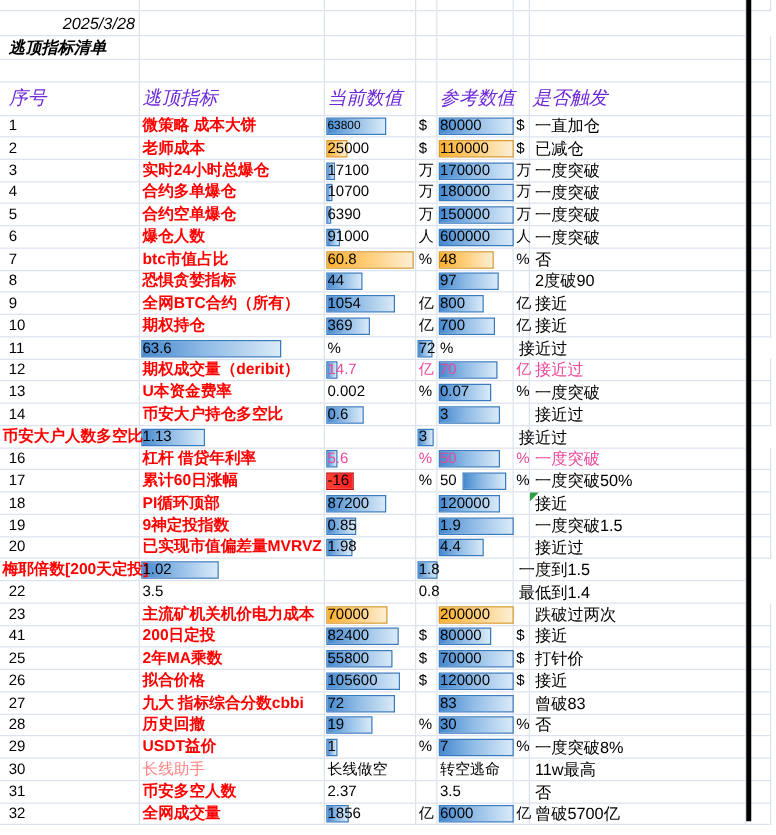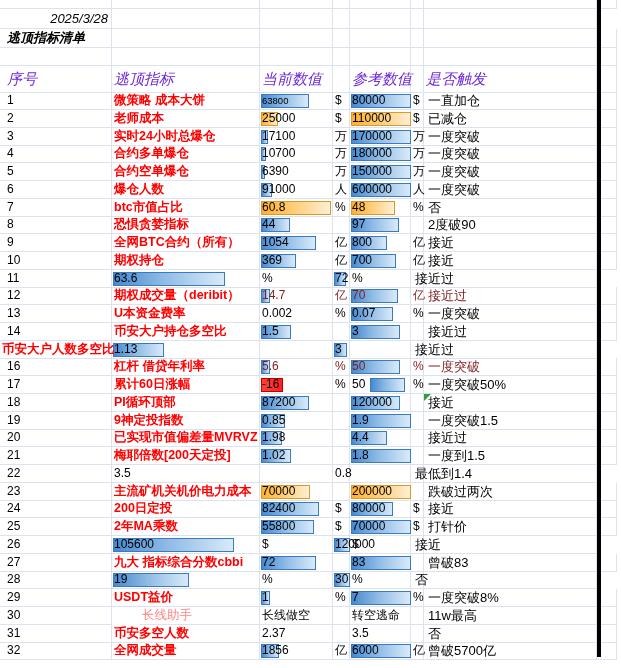--- a/index.html
+++ b/index.html
@@ -24,26 +24,26 @@
   .r-blank2{height:18px;}
   .r-heads{height:26px;line-height:26px;font-size:15px;color:#6d28d9;}
   .r-data{height:17.75px;line-height:17px;}
   .date-cell{text-align:right;padding-right:3px;}
   .note-cell{padding-left:2px;}
   .title-text{font-weight:bold;padding-left:7px;z-index:2;position:relative;}
   .head-label{padding-left:2px;}
   .head-idx{padding-left:7px;}
   .c-num{font-size:12px;color:#000;padding-left:7px;}
   .c-ind{font-size:12.5px;font-weight:bold;color:#ff0000;padding-left:2px;}
-  .c-ind.light{color:#ff8585;font-weight:normal;margin-left:28px;}
+  .c-ind.light{color:#ff8585;font-weight:normal;}
   .c-val{font-size:12px;color:#000;padding-left:2px;}
   .c-val.small{font-size:9.5px;}
   .c-unit{font-size:12px;color:#000;padding-left:2px;}
   .c-trig{font-size:13px;color:#000;padding-left:4px;}
-  .redtext .c-val,.redtext .c-unit,.redtext .c-trig{color:#7f1d1d;}
+  .redtext .c-val,.redtext .c-unit,.redtext .c-trig{color:#ec4899;}
   .vtext{position:relative;z-index:2;}
   .bar{position:absolute;left:1px;top:2px;height:12px;z-index:1;border:1px solid;}
   .b-blue{background:linear-gradient(90deg,#4689cf 0%,#8fbbe6 45%,#d9eaf8 100%);border-color:#3a7bbf;}
   .b-orange{background:linear-gradient(90deg,#ffb02e 0%,#ffd285 55%,#fcefd4 100%);border-color:#d9992b;}
   .b-red{background:linear-gradient(90deg,#ff4233 0%,#ff1f1f 100%);border-color:#c00000;}
   .marker{position:absolute;left:0;top:0;width:0;height:0;
     border-top:7px solid #2f9e41;border-right:7px solid transparent;z-index:3;}
   .vline{position:absolute;left:597px;top:0;width:4px;height:657px;background:#000;z-index:6;}
 </style>
 </head>
@@ -231,21 +231,21 @@
         <div class="cell c-val"><span class="vtext">0.002</span></div>
         <div class="cell c-unit"><span class="vtext">%</span></div>
         <div class="cell c-val"><div class="bar b-blue" style="left: 1px; width: calc(70% - 2px);"></div><span class="vtext">0.07</span></div>
         <div class="cell c-unit"><span class="vtext">%</span></div>
         <div class="cell c-trig"><span class="vtext">一度突破</span></div>
         <div class="cell gutter"></div>
       </div>
       <div class="row r-data">
         <div class="cell c-num"><span class="vtext">14</span></div>
         <div class="cell c-ind"><span class="vtext">币安大户持仓多空比</span></div>
-        <div class="cell c-val"><div class="bar b-blue" style="left: 1px; width: calc(42% - 2px);"></div><span class="vtext">1.5</span></div>
+        <div class="cell c-val"><div class="bar b-blue" style="left: 1px; width: calc(42% - 2px);"></div><span class="vtext">0.6</span></div>
         <div class="cell c-unit"></div>
         <div class="cell c-val"><div class="bar b-blue" style="left: 1px; width: calc(82% - 2px);"></div><span class="vtext">3</span></div>
         <div class="cell c-unit"></div>
         <div class="cell c-trig"><span class="vtext">接近过</span></div>
         <div class="cell gutter"></div>
       </div>
       <div class="row r-data">
         <div class="cell c-ind"><span class="vtext">币安大户人数多空比</span></div>
         <div class="cell c-val"><div class="bar b-blue" style="left: 1px; width: calc(35% - 2px);"></div><span class="vtext">1.13</span></div>
         <div class="cell c-unit"></div>
@@ -298,21 +298,20 @@
         <div class="cell c-num"><span class="vtext">20</span></div>
         <div class="cell c-ind"><span class="vtext">已实现市值偏差量MVRVZ</span></div>
         <div class="cell c-val"><div class="bar b-blue" style="left: 1px; width: calc(29% - 2px);"></div><span class="vtext">1.98</span></div>
         <div class="cell c-unit"></div>
         <div class="cell c-val"><div class="bar b-blue" style="left: 1px; width: calc(60% - 2px);"></div><span class="vtext">4.4</span></div>
         <div class="cell c-unit"></div>
         <div class="cell c-trig"><span class="vtext">接近过</span></div>
         <div class="cell gutter"></div>
       </div>
       <div class="row r-data">
-        <div class="cell c-num"><span class="vtext">21</span></div>
         <div class="cell c-ind"><span class="vtext">梅耶倍数[200天定投]</span></div>
         <div class="cell c-val"><div class="bar b-blue" style="left: 1px; width: calc(42% - 2px);"></div><span class="vtext">1.02</span></div>
         <div class="cell c-unit"></div>
         <div class="cell c-val"><div class="bar b-blue" style="left: 1px; width: calc(100% - 2px);"></div><span class="vtext">1.8</span></div>
         <div class="cell c-unit"></div>
         <div class="cell c-trig"><span class="vtext">一度到1.5</span></div>
         <div class="cell gutter"></div>
       </div>
       <div class="row r-data">
         <div class="cell c-num"><span class="vtext">22</span></div>
@@ -327,60 +326,62 @@
         <div class="cell c-num"><span class="vtext">23</span></div>
         <div class="cell c-ind"><span class="vtext">主流矿机关机价电力成本</span></div>
         <div class="cell c-val"><div class="bar b-orange" style="left: 1px; width: calc(68% - 2px);"></div><span class="vtext">70000</span></div>
         <div class="cell c-unit"></div>
         <div class="cell c-val"><div class="bar b-orange" style="left: 1px; width: calc(100% - 2px);"></div><span class="vtext">200000</span></div>
         <div class="cell c-unit"></div>
         <div class="cell c-trig"><span class="vtext">跌破过两次</span></div>
         <div class="cell gutter"></div>
       </div>
       <div class="row r-data">
-        <div class="cell c-num"><span class="vtext">24</span></div>
+        <div class="cell c-num"><span class="vtext">41</span></div>
         <div class="cell c-ind"><span class="vtext">200日定投</span></div>
         <div class="cell c-val"><div class="bar b-blue" style="left: 1px; width: calc(80% - 2px);"></div><span class="vtext">82400</span></div>
         <div class="cell c-unit"><span class="vtext">$</span></div>
         <div class="cell c-val"><div class="bar b-blue" style="left: 1px; width: calc(70% - 2px);"></div><span class="vtext">80000</span></div>
         <div class="cell c-unit"><span class="vtext">$</span></div>
         <div class="cell c-trig"><span class="vtext">接近</span></div>
         <div class="cell gutter"></div>
       </div>
       <div class="row r-data">
         <div class="cell c-num"><span class="vtext">25</span></div>
         <div class="cell c-ind"><span class="vtext">2年MA乘数</span></div>
         <div class="cell c-val"><div class="bar b-blue" style="left: 1px; width: calc(73% - 2px);"></div><span class="vtext">55800</span></div>
         <div class="cell c-unit"><span class="vtext">$</span></div>
         <div class="cell c-val"><div class="bar b-blue" style="left: 1px; width: calc(100% - 2px);"></div><span class="vtext">70000</span></div>
         <div class="cell c-unit"><span class="vtext">$</span></div>
         <div class="cell c-trig"><span class="vtext">打针价</span></div>
         <div class="cell gutter"></div>
       </div>
       <div class="row r-data">
         <div class="cell c-num"><span class="vtext">26</span></div>
+        <div class="cell c-ind"><span class="vtext">拟合价格</span></div>
         <div class="cell c-val"><div class="bar b-blue" style="left: 1px; width: calc(82% - 2px);"></div><span class="vtext">105600</span></div>
         <div class="cell c-unit"><span class="vtext">$</span></div>
         <div class="cell c-val"><div class="bar b-blue" style="left: 1px; width: calc(100% - 2px);"></div><span class="vtext">120000</span></div>
         <div class="cell c-unit"><span class="vtext">$</span></div>
         <div class="cell c-trig"><span class="vtext">接近</span></div>
         <div class="cell gutter"></div>
       </div>
       <div class="row r-data">
         <div class="cell c-num"><span class="vtext">27</span></div>
         <div class="cell c-ind"><span class="vtext">九大 指标综合分数cbbi</span></div>
         <div class="cell c-val"><div class="bar b-blue" style="left: 1px; width: calc(76% - 2px);"></div><span class="vtext">72</span></div>
         <div class="cell c-unit"></div>
         <div class="cell c-val"><div class="bar b-blue" style="left: 1px; width: calc(100% - 2px);"></div><span class="vtext">83</span></div>
         <div class="cell c-unit"></div>
         <div class="cell c-trig"><span class="vtext">曾破83</span></div>
         <div class="cell gutter"></div>
       </div>
       <div class="row r-data">
         <div class="cell c-num"><span class="vtext">28</span></div>
+        <div class="cell c-ind"><span class="vtext">历史回撤</span></div>
         <div class="cell c-val"><div class="bar b-blue" style="left: 1px; width: calc(52% - 2px);"></div><span class="vtext">19</span></div>
         <div class="cell c-unit"><span class="vtext">%</span></div>
         <div class="cell c-val"><div class="bar b-blue" style="left: 1px; width: calc(100% - 2px);"></div><span class="vtext">30</span></div>
         <div class="cell c-unit"><span class="vtext">%</span></div>
         <div class="cell c-trig"><span class="vtext">否</span></div>
         <div class="cell gutter"></div>
       </div>
       <div class="row r-data">
         <div class="cell c-num"><span class="vtext">29</span></div>
         <div class="cell c-ind"><span class="vtext">USDT益价</span></div>

